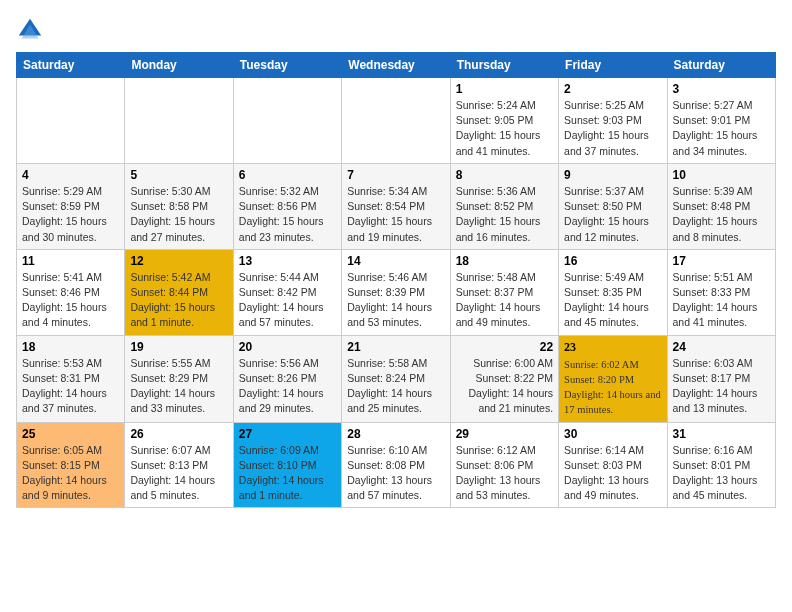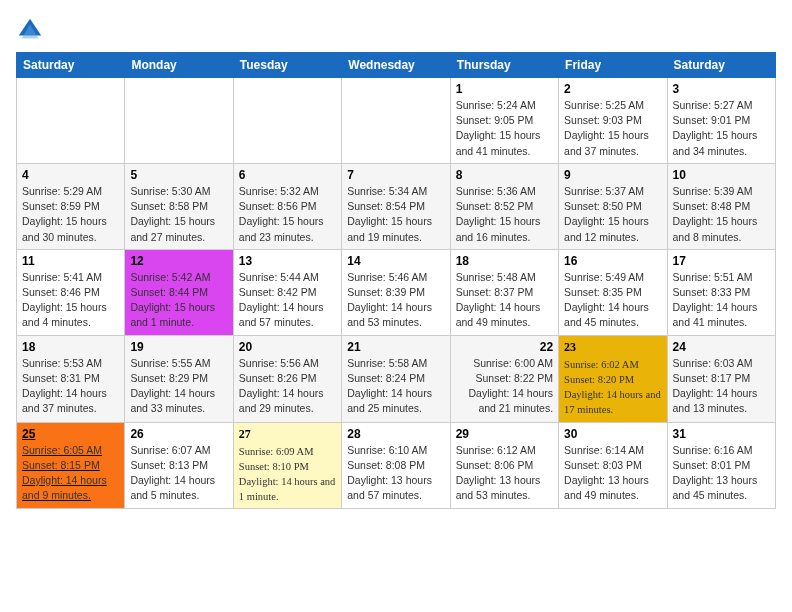--- a/index.html
+++ b/index.html
@@ -175,21 +175,21 @@
         <td class="day" style="background-color: rgb(245, 245, 245);">
           <span class="day-num">10</span>
           <div class="day-info">Sunrise: 5:39 AM<br>Sunset: 8:48 PM<br>Daylight: 15 hours and 8 minutes.</div>
         </td>
       </tr>
       <tr>
         <td class="day" style="background-color: rgb(255, 255, 255);">
           <span class="day-num">11</span>
           <div class="day-info">Sunrise: 5:41 AM<br>Sunset: 8:46 PM<br>Daylight: 15 hours and 4 minutes.</div>
         </td>
-        <td class="day" style="background-color: #d946ef;">
+        <td class="day" style="background-color: #eab308;">
           <span class="day-num">12</span>
           <div class="day-info">Sunrise: 5:42 AM<br>Sunset: 8:44 PM<br>Daylight: 15 hours and 1 minute.</div>
         </td>
         <td class="day" style="background-color: rgb(255, 255, 255);">
           <span class="day-num">13</span>
           <div class="day-info">Sunrise: 5:44 AM<br>Sunset: 8:42 PM<br>Daylight: 14 hours and 57 minutes.</div>
         </td>
         <td class="day" style="background-color: rgb(255, 255, 255);">
           <span class="day-num">14</span>
           <div class="day-info">Sunrise: 5:46 AM<br>Sunset: 8:39 PM<br>Daylight: 14 hours and 53 minutes.</div>
@@ -231,29 +231,29 @@
         <td class="day" style="background-color: #eab308; font-family: Liberation Serif, serif;">
           <span class="day-num">23</span>
           <div class="day-info">Sunrise: 6:02 AM<br>Sunset: 8:20 PM<br>Daylight: 14 hours and 17 minutes.</div>
         </td>
         <td class="day" style="background-color: rgb(245, 245, 245);">
           <span class="day-num">24</span>
           <div class="day-info">Sunrise: 6:03 AM<br>Sunset: 8:17 PM<br>Daylight: 14 hours and 13 minutes.</div>
         </td>
       </tr>
       <tr>
-        <td class="day" style="background-color: #f97316; text-decoration: underline;">
+        <td class="day" style="background-color: #fdba74;">
           <span class="day-num">25</span>
           <div class="day-info">Sunrise: 6:05 AM<br>Sunset: 8:15 PM<br>Daylight: 14 hours and 9 minutes.</div>
         </td>
         <td class="day" style="background-color: rgb(255, 255, 255);">
           <span class="day-num">26</span>
           <div class="day-info">Sunrise: 6:07 AM<br>Sunset: 8:13 PM<br>Daylight: 14 hours and 5 minutes.</div>
         </td>
-        <td class="day" style="background-color: #fef9c3; font-family: Liberation Serif, serif;">
+        <td class="day" style="background-color: #0ea5e9;">
           <span class="day-num">27</span>
           <div class="day-info">Sunrise: 6:09 AM<br>Sunset: 8:10 PM<br>Daylight: 14 hours and 1 minute.</div>
         </td>
         <td class="day" style="background-color: rgb(255, 255, 255);">
           <span class="day-num">28</span>
           <div class="day-info">Sunrise: 6:10 AM<br>Sunset: 8:08 PM<br>Daylight: 13 hours and 57 minutes.</div>
         </td>
         <td class="day" style="background-color: rgb(255, 255, 255);">
           <span class="day-num">29</span>
           <div class="day-info">Sunrise: 6:12 AM<br>Sunset: 8:06 PM<br>Daylight: 13 hours and 53 minutes.</div>

